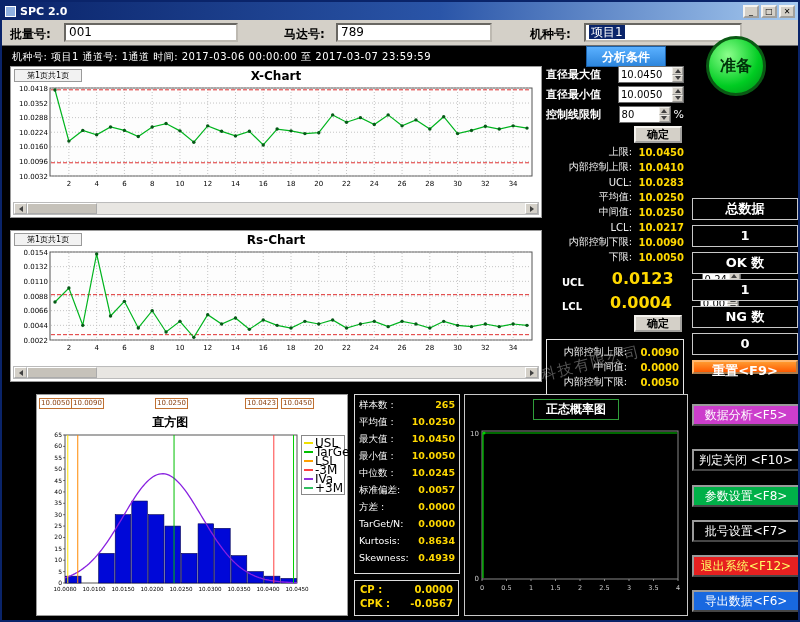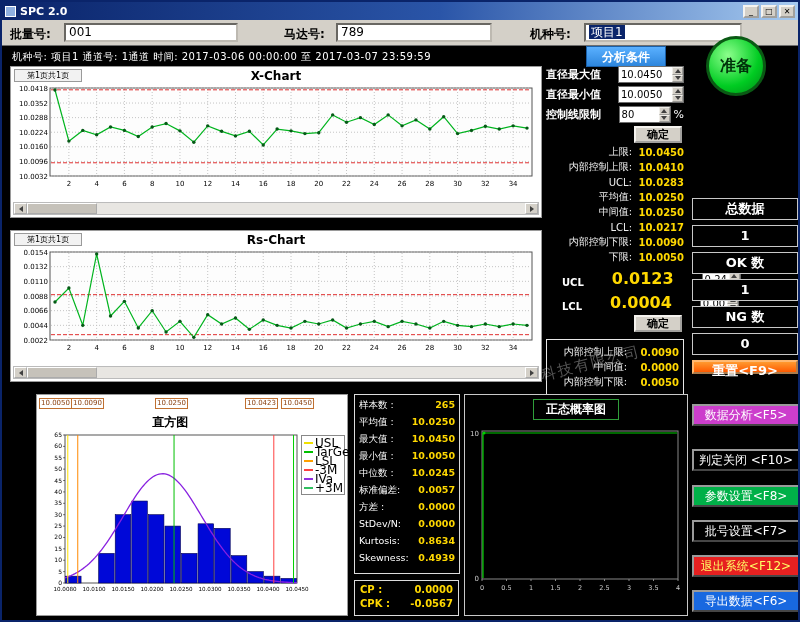--- a/index.html
+++ b/index.html
@@ -594,21 +594,21 @@
         </div>
         <div class="srow">
           <span class="slab">标准偏差:</span>
           <span class="sval">0.0057</span>
         </div>
         <div class="srow">
           <span class="slab">方差 :</span>
           <span class="sval">0.0000</span>
         </div>
         <div class="srow">
-          <span class="slab">StDev/N:</span>
+          <span class="slab">TarGet/N:</span>
           <span class="sval">0.0000</span>
         </div>
         <div class="srow">
           <span class="slab">Kurtosis:</span>
           <span class="sval">0.8634</span>
         </div>
         <div class="srow">
           <span class="slab">Skewness:</span>
           <span class="sval">0.4939</span>
         </div>

